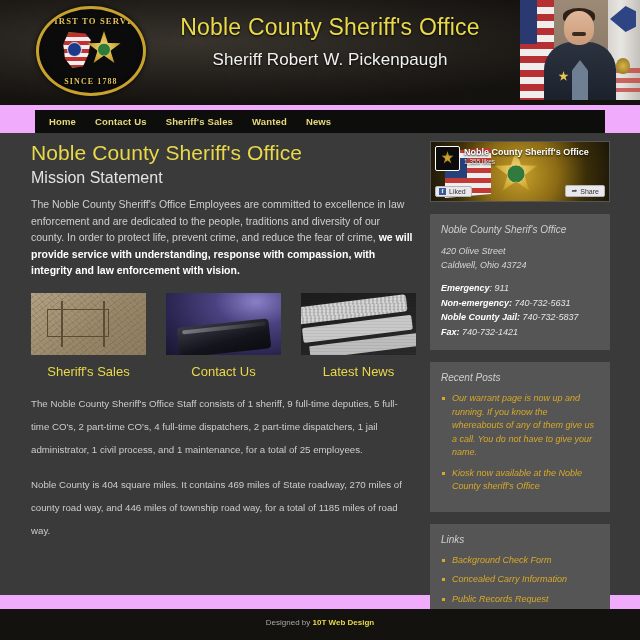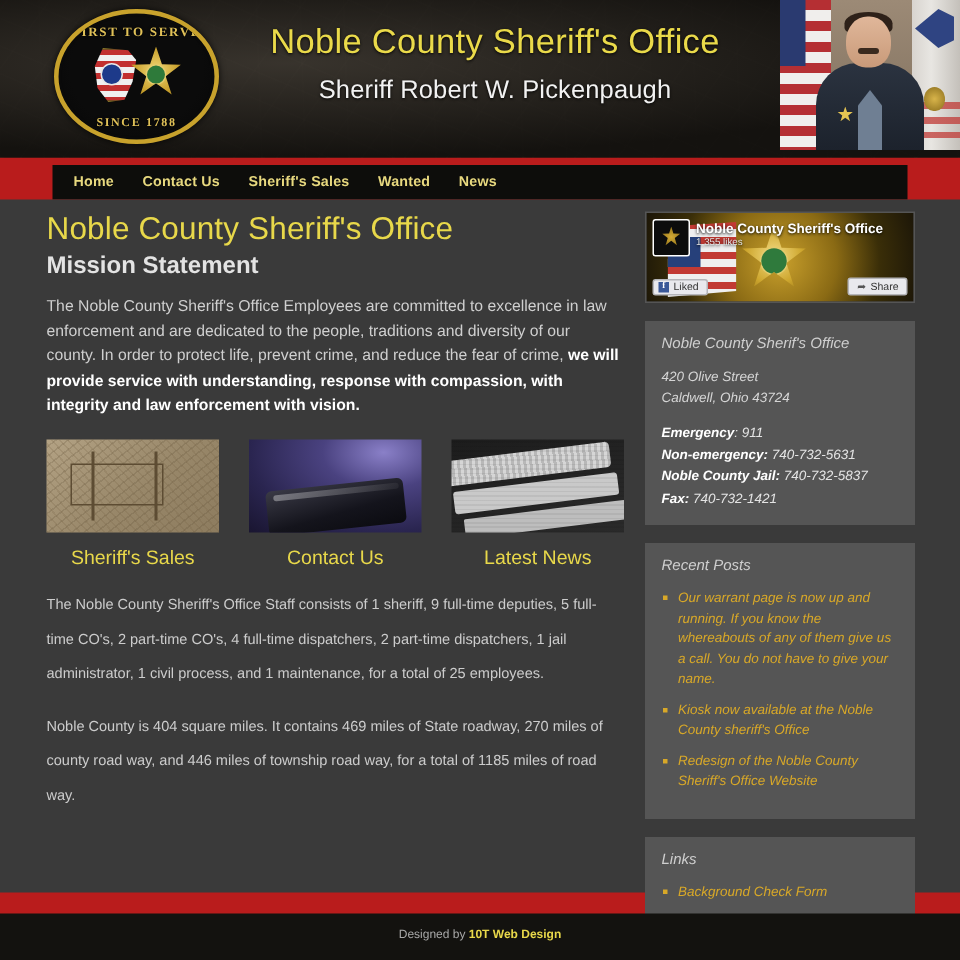--- a/index.html
+++ b/index.html
@@ -15,21 +15,21 @@
     font-family: "Liberation Sans", sans-serif;
     background: #1a1a18;
     color: #d8d8d8;
     font-size: 12px;
   }
 
   .page {
     position: relative;
     width: 640px;
     height: 640px;
-    background: #b91c1c;
+    background: #f0abfc;
   }
 
   
   .header {
     position: relative;
     height: 105px;
     background:
       radial-gradient(ellipse at 30% 40%, rgba(60,55,48,0.9) 0%, rgba(20,18,15,0.95) 70%),
       repeating-linear-gradient(23deg, rgba(110,100,85,0.16) 0px, rgba(110,100,85,0.16) 1px, transparent 1px, transparent 17px),
       repeating-linear-gradient(-54deg, rgba(125,115,96,0.13) 0px, rgba(125,115,96,0.13) 1px, transparent 1px, transparent 23px),
@@ -233,21 +233,21 @@
   .page-title {
     color: #e8d84a;
     font-size: 21px;
     font-weight: normal;
     letter-spacing: 0.1px;
     margin-bottom: 4px;
   }
   .section-title {
     color: #e3e3e3;
     font-size: 16px;
-    font-weight: bold;
+    font-weight: normal;
     margin-bottom: 9px;
   }
   .mission-text {
     font-size: 10.5px;
     line-height: 16.5px;
     color: #cfcfcf;
   }
   .mission-text b { color: #ffffff; font-weight: bold; }
 
   .cards {
@@ -586,21 +586,20 @@
         <div class="phone-line"><b>Non-emergency:</b><span> 740-732-5631</span></div>
         <div class="phone-line"><b>Noble County Jail:</b><span> 740-732-5837</span></div>
         <div class="phone-line"><b>Fax:</b><span> 740-732-1421</span></div>
       </div>
 
       <div class="sb-panel">
         <div class="sb-panel-title">Recent Posts</div>
         <ul class="sb-list">
           <li>Our warrant page is now up and running. If you know the whereabouts of any of them give us a call. You do not have to give your name.</li>
           <li>Kiosk now available at the Noble County sheriff's Office</li>
-          <li>Redesign of the Noble County Sheriff's Office Website</li>
         </ul>
       </div>
 
       <div class="sb-panel">
         <div class="sb-panel-title">Links</div>
         <ul class="sb-list links">
           <li>Background Check Form</li>
           <li>Concealed Carry Information</li>
           <li>Public Records Request</li>
 

